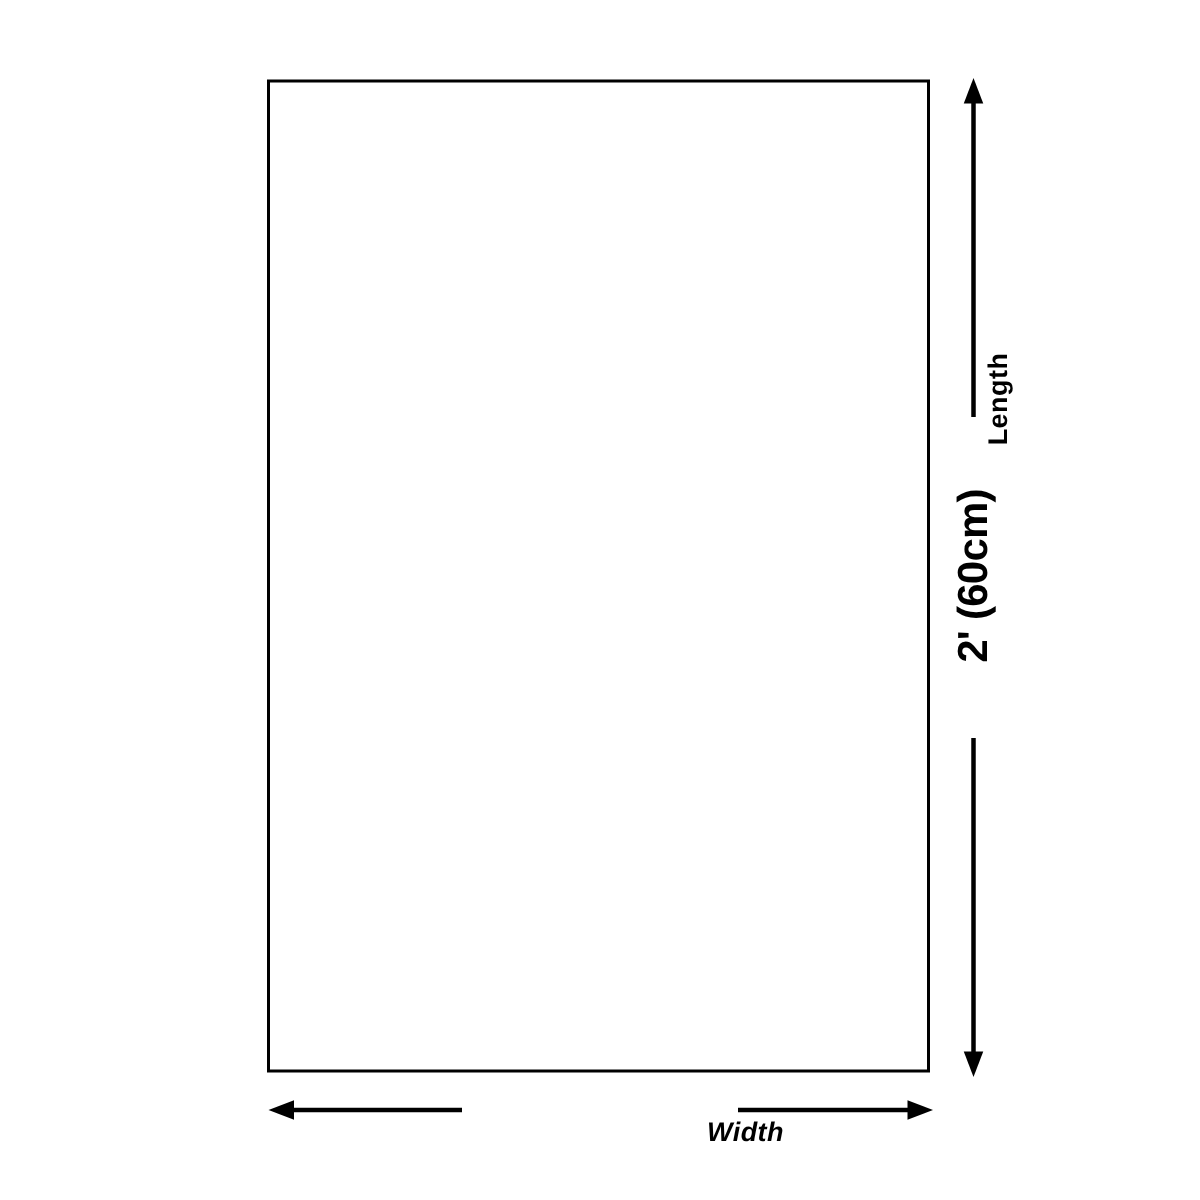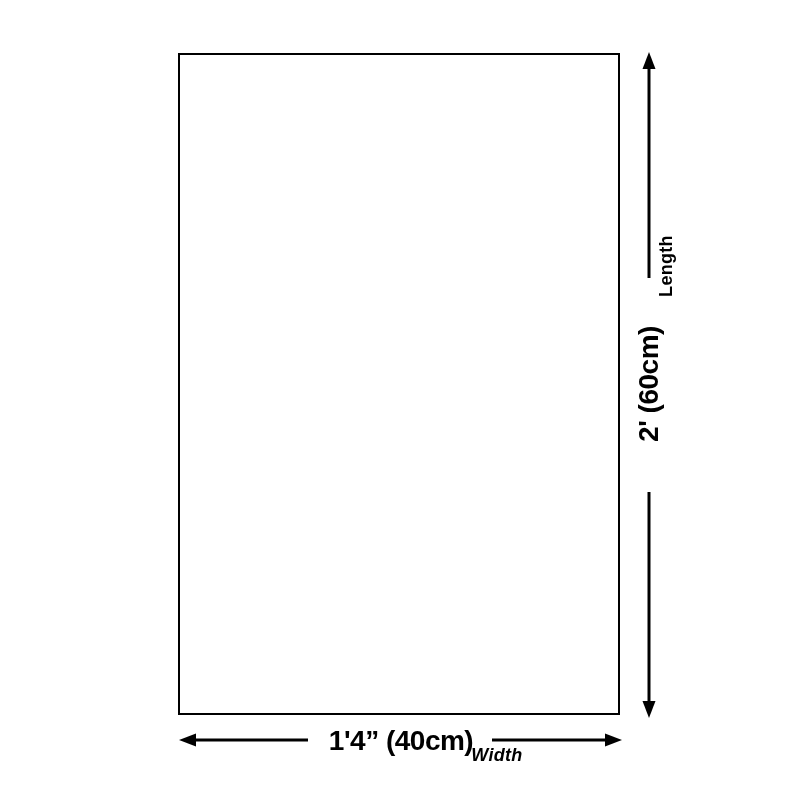--- a/index.html
+++ b/index.html
@@ -80,21 +80,20 @@
       <polygon points="649,718 642.5,701 655.5,701"></polygon>
     </g>
     <g>
       <polygon points="179,740 196,733.5 196,746.5"></polygon>
       <line x1="193" y1="740" x2="308" y2="740"></line>
       <line x1="492" y1="740" x2="608" y2="740"></line>
       <polygon points="622,740 605,733.5 605,746.5"></polygon>
     </g>
   </svg>
 
-  <div class="dim-text dim-value h-center width-value">1'4” (40cm)</div>
 
   <div class="dim-text dim-label h-center width-label">Width</div>
 
   <div class="dim-text dim-value v-center length-value">2' (60cm)</div>
 
   <div class="dim-text dim-label v-center length-label">Length</div>
 
 </div>
 
 </body></html>

